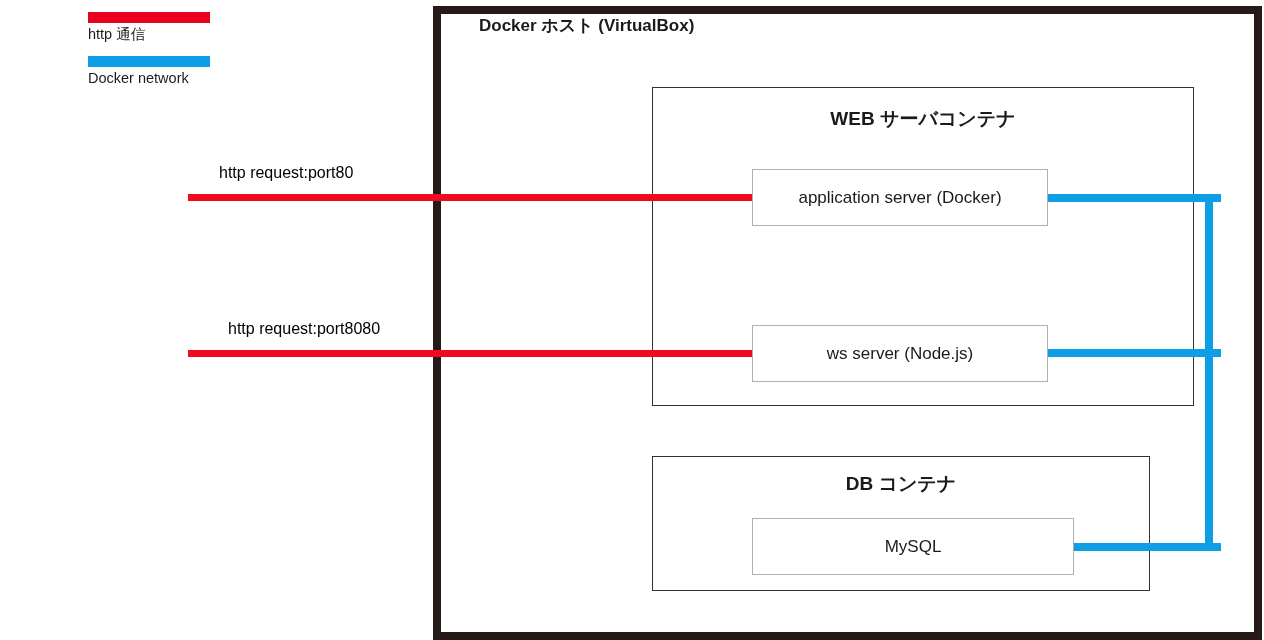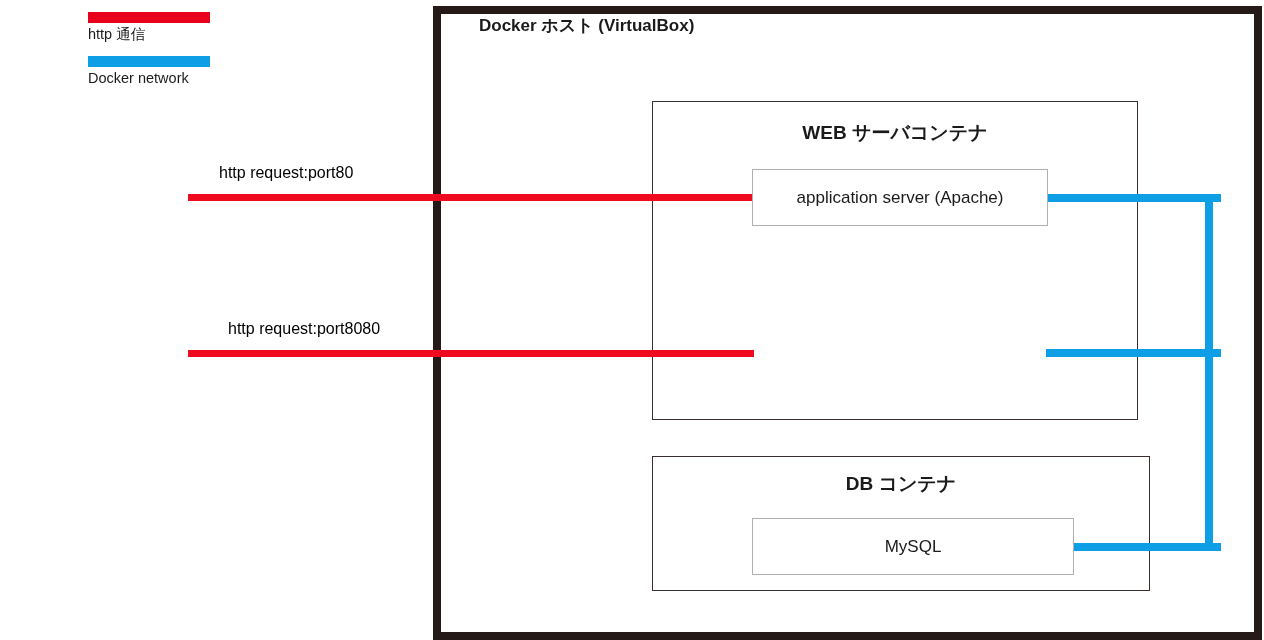--- a/index.html
+++ b/index.html
@@ -87,21 +87,21 @@
   }
   .container-title {
     position: absolute;
     width: 100%;
     text-align: center;
     font-size: 19px;
     font-weight: 700;
     color: #1a1a1a;
     white-space: nowrap;
   }
-  #web-container { left: 652px; top: 101px; width: 486px; height: 319px; }
+  #web-container { left: 652px; top: 87px; width: 542px; height: 319px; }
   #db-container  { left: 652px; top: 456px; width: 498px; height: 135px; }
   #web-container .container-title { top: 18px; }
   #db-container  .container-title { top: 14px; }
 
   
   .service-box {
     position: absolute;
     border: 1.5px solid #b0b0b0;
     box-sizing: border-box;
     background: #ffffff;
@@ -174,21 +174,24 @@
 
   <div class="container-box" id="web-container">
     <div class="container-title">WEB サーバコンテナ</div>
   </div>
 
   <div class="container-box" id="db-container">
     <div class="container-title">DB コンテナ</div>
   </div>
 
   <div class="service-box" id="box-apache">
-    <span class="service-label">application server (Apache)</span>
+    <span class="service-label">application server (Docker)</span>
+  </div>
+  <div class="service-box" id="box-ws">
+    <span class="service-label">ws server (Node.js)</span>
   </div>
   <div class="service-box" id="box-mysql">
     <span class="service-label">MySQL</span>
   </div>
 
   <div class="line-h net" id="net-line-apache"></div>
   <div class="line-h net" id="net-line-ws"></div>
   <div class="line-h net" id="net-line-mysql"></div>
   <div class="line-v net" id="net-bus"></div>
 

